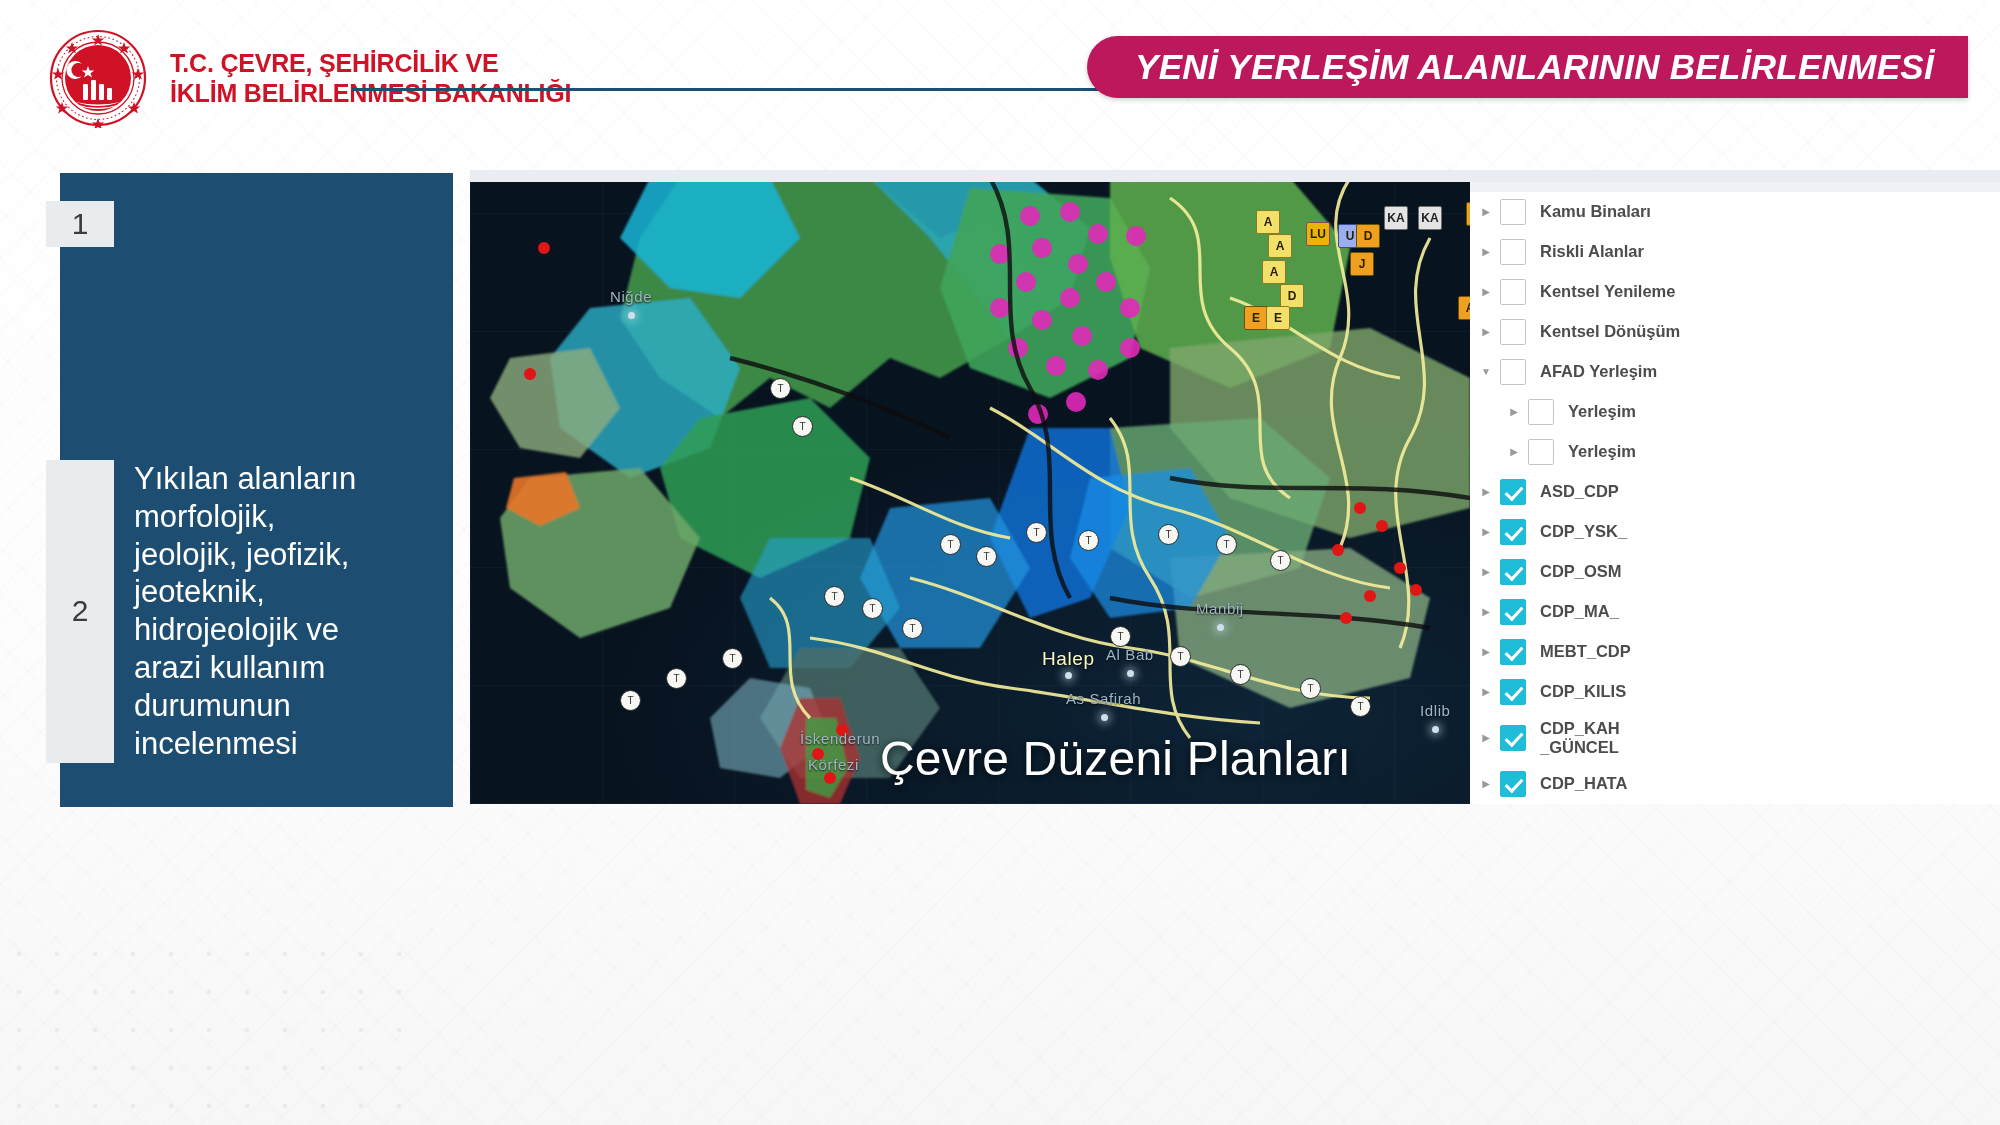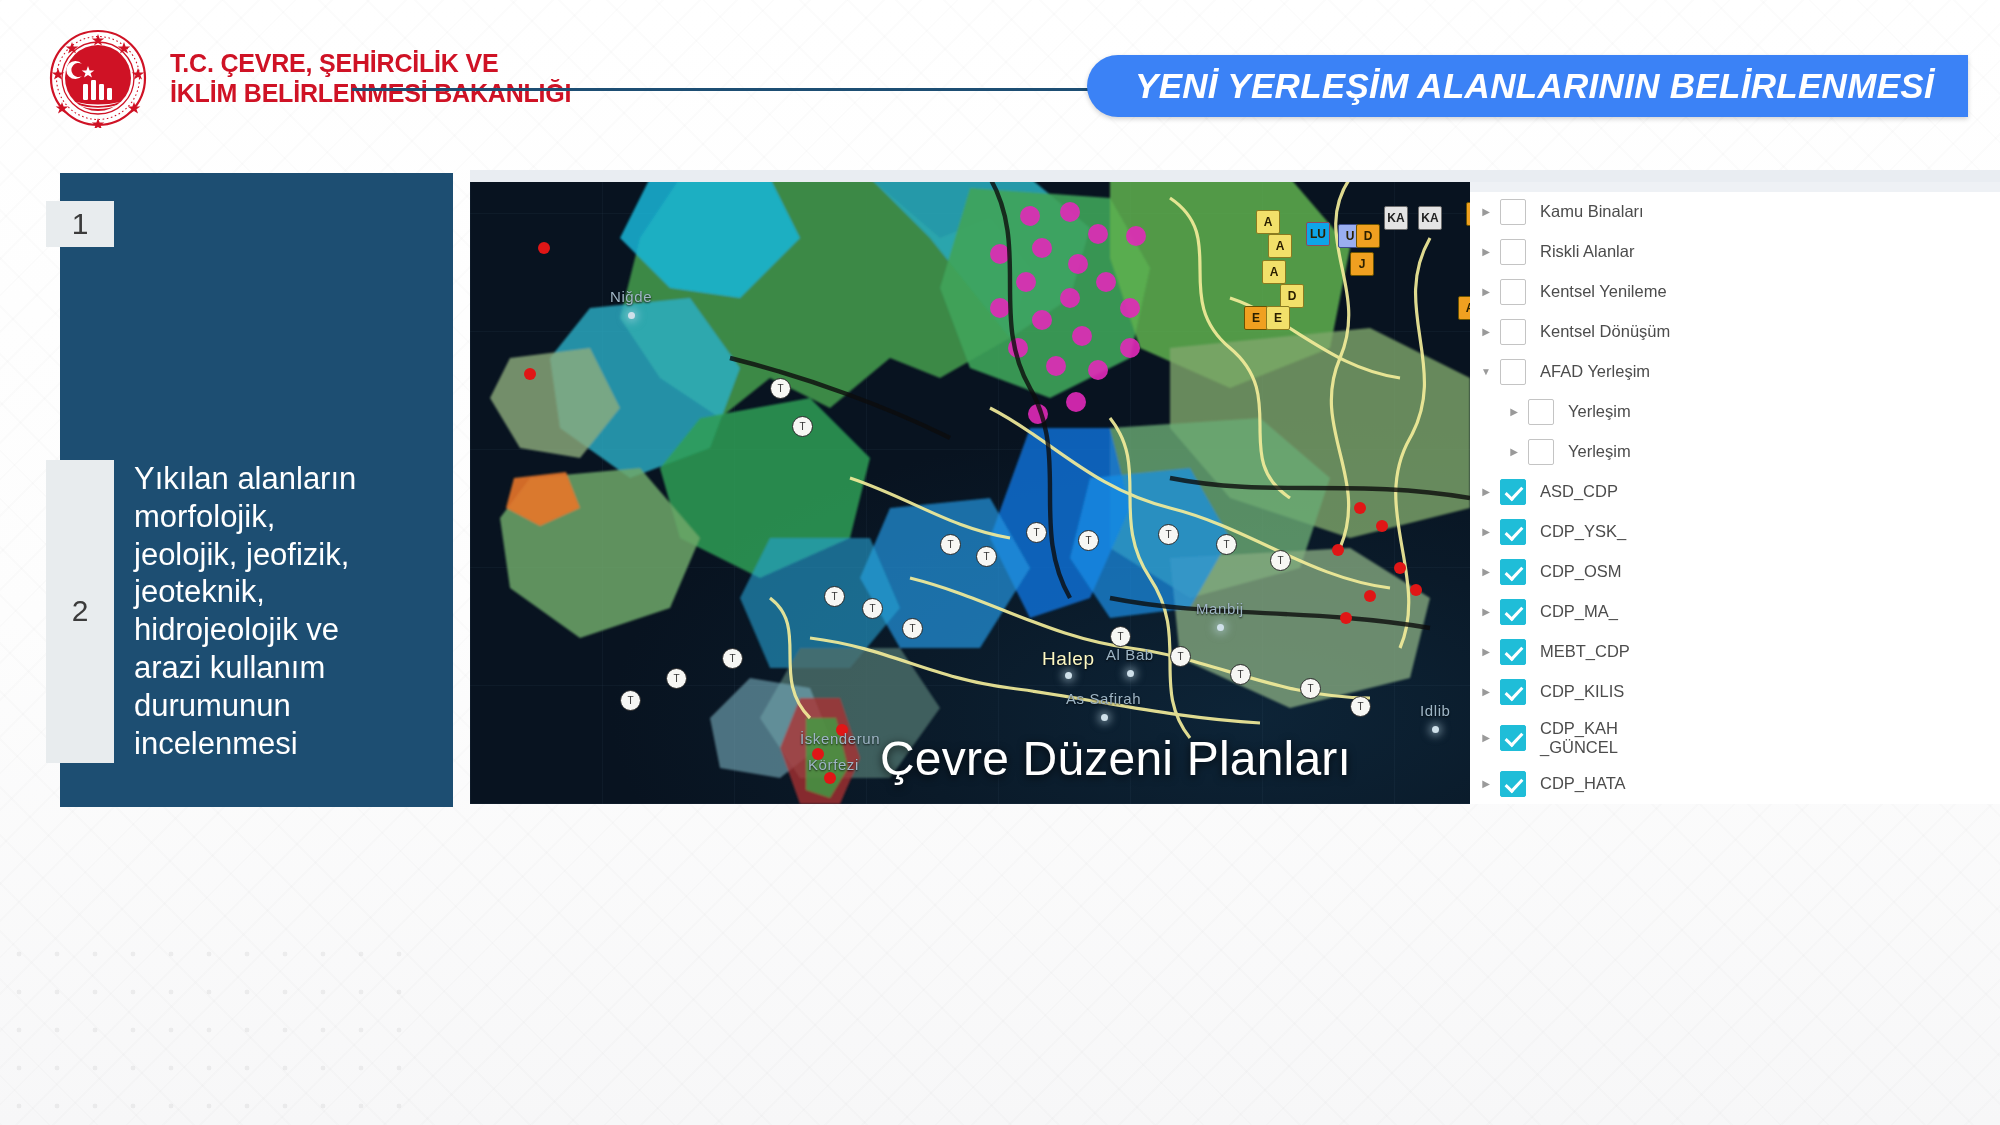--- a/index.html
+++ b/index.html
@@ -31,22 +31,22 @@
   .logo-wrap{position:absolute;left:48px;top:28px;display:flex;align-items:center;gap:22px;}
   .seal{width:100px;height:100px;position:relative;flex:0 0 auto;}
   .ministry-name{
     color:#cf1225;font-weight:bold;font-size:25px;line-height:1.22;
     letter-spacing:-0.2px;white-space:pre-line;
   }
   .hdr-rule{
     position:absolute;left:352px;top:88px;width:1105px;height:3px;background:#1d4e73;
   }
   .title-banner{
-    position:absolute;left:1087px;top:55px;height:62px;
-    background:#3b82f6;
+    position:absolute;left:1087px;top:36px;height:62px;
+    background:#be185d;
     border-top-left-radius:32px;border-bottom-left-radius:32px;
     padding:0 34px 0 48px;
     display:flex;align-items:center;
     box-shadow:0 2px 5px rgba(0,0,0,.18);
     justify-content:center;
   }
   .title-banner span{
     color:#ffffff;font-style:italic;font-weight:bold;font-size:35px;
     letter-spacing:0.3px;white-space:nowrap;
   }
@@ -120,21 +120,21 @@
     background:#f7f7f4;border:1.5px solid #2a2a2a;
     font-size:10px;color:#333;display:flex;align-items:center;justify-content:center;
     line-height:1;
   }
   .chip{
     position:absolute;min-width:22px;height:22px;border:1.4px solid #6a5200;
     background:#f0a020;color:#2b2000;font-size:12px;font-weight:bold;
     display:flex;align-items:center;justify-content:center;border-radius:2px;
   }
   .chip.y{background:#f2e06a;border-color:#8a7a20;}
-  .chip.p{background:#0ea5e9;border-color:#8d4a5c;}
+  .chip.p{background:#eab308;border-color:#8d4a5c;}
   .chip.b{background:#9aaef0;border-color:#3d4c8d;}
   .chip.w{background:#e4e4e4;border-color:#6d6d6d;color:#222;}
 
   
   .layers-pane{
     position:absolute;left:1000px;top:8px;width:530px;height:626px;
     background:#ffffff;overflow:hidden;
   }
   .layers-pane .pane-top{height:14px;background:#eef1f5;}
   .layer-row{
@@ -152,21 +152,21 @@
     border:1.6px solid #c4c4c4;background:#fff;border-radius:2px;box-sizing:border-box;
   }
   .cbox.on{
     background:#1fbdd8;border-color:#1fbdd8;
     position:relative;
   }
   .cbox.on::after{
     content:"";position:absolute;left:8px;top:3px;width:7px;height:14px;
     border:solid #ffffff;border-width:0 3px 3px 0;transform:rotate(43deg);
   }
-  .lbl{line-height:1.18;white-space:pre-line;}
+  .lbl{line-height:1.18;white-space:pre-line;font-weight:bold;}
 </style>
 </head>
 <body>
 
 <div class="bg-texture"></div>
 <div class="bg-dots"></div>
 
 <div class="header">
 
   <div class="logo-wrap">

